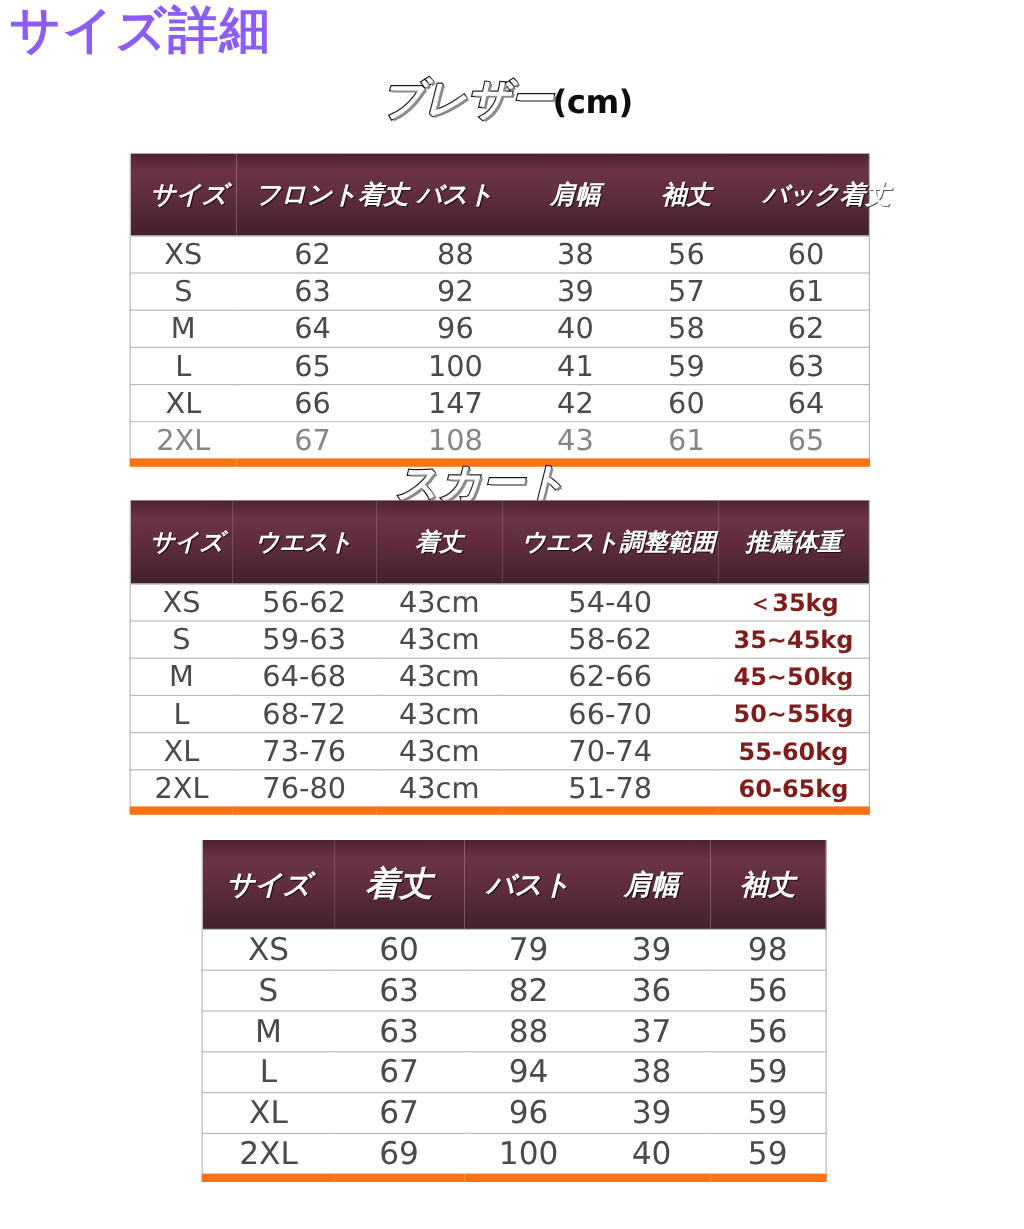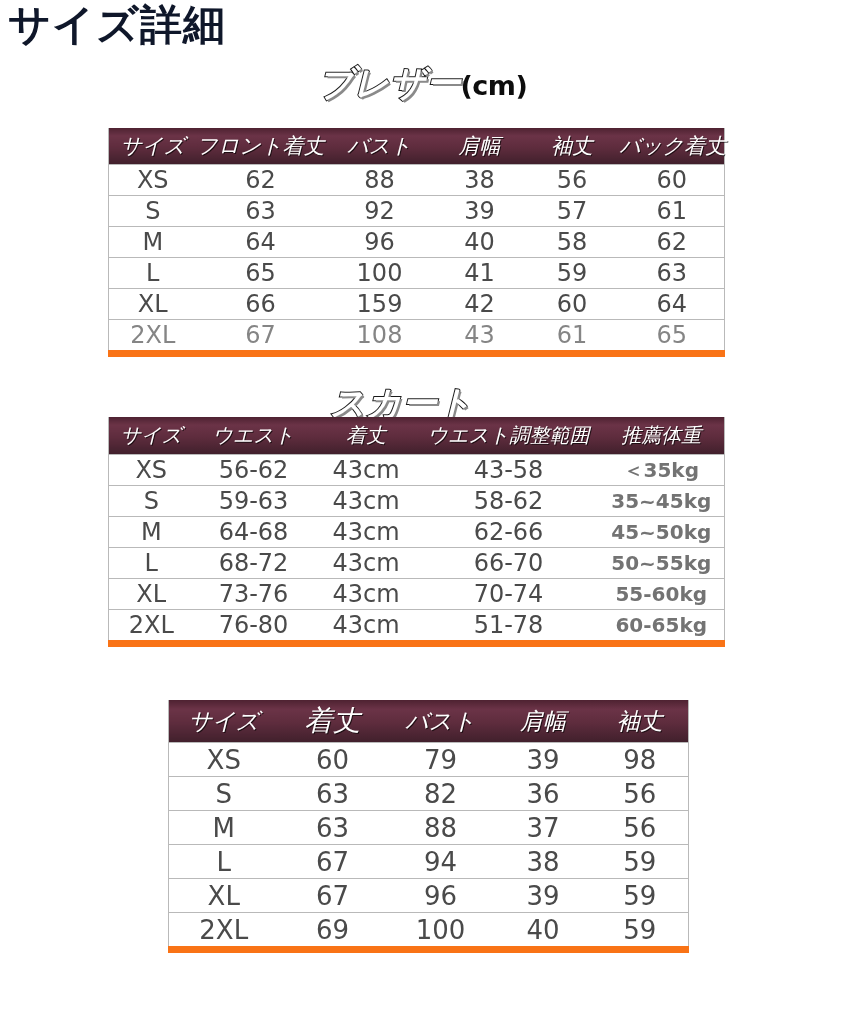--- a/index.html
+++ b/index.html
@@ -17,21 +17,21 @@
   }
 
   
   .page-title {
     position: absolute;
     left: 8px;
     top: 2px;
     font-size: 42px;
     font-weight: bold;
     letter-spacing: 1px;
-    color: #0f172a;
+    color: #8b5cf6;
     line-height: 1.1;
     white-space: nowrap;
     font-family: "DejaVu Sans", sans-serif;
   }
 
   
   .section-caption {
     position: absolute;
     white-space: nowrap;
     font-size: 35px;
@@ -63,28 +63,28 @@
     table-layout: fixed;
     background: #ffffff;
   }
   .size-table thead th {
     background: linear-gradient(to bottom,
                 #4e2231 0%,
                 #6b3347 22%,
                 #5e2c3d 55%,
                 #41202c 100%);
     color: #ffffff;
-    font-weight: normal;
+    font-weight: bold;
     font-style: italic;
     text-align: center;
     border: none;
     text-shadow: 1px 1px 0 rgba(0,0,0,0.65);
     white-space: nowrap;
     font-family: "DejaVu Sans", sans-serif;
-    padding: 0;
+    padding: 16px;
   }
   .size-table tbody td {
     text-align: center;
     border-top: 1px solid #b9b9b9;
     border-bottom: 1px solid #b9b9b9;
     background: #ffffff;
     color: #4a4a4a;
     font-family: "DejaVu Sans", sans-serif;
     white-space: nowrap;
     padding: 0;
@@ -102,21 +102,21 @@
   #table-blazer tbody tr.clipped td {
     color: #6b6b6b;
     opacity: 0.82;
   }
 
   
   #table-skirt { left: 108px; top: 417px; width: 616px; }
   #table-skirt thead th { height: 37px; font-size: 20px; }
   #table-skirt tbody td { height: 30px; font-size: 24px; }
   #table-skirt td.weight {
-    color: #737373;
+    color: #7f1d1d;
     font-weight: bold;
     font-size: 20px;
   }
 
   
   #table-shirt { left: 168px; top: 700px; width: 520px; }
   #table-shirt thead th { height: 42px; font-size: 23px; }
   #table-shirt tbody td { height: 33px; font-size: 26px; }
   #table-shirt thead th.big { font-size: 28px; }
 </style>
@@ -177,21 +177,21 @@
       <td class="outer-left">L</td>
       <td>65</td>
       <td>100</td>
       <td>41</td>
       <td>59</td>
       <td class="outer-right">63</td>
     </tr>
     <tr>
       <td class="outer-left">XL</td>
       <td>66</td>
-      <td>159</td>
+      <td>147</td>
       <td>42</td>
       <td>60</td>
       <td class="outer-right">64</td>
     </tr>
     <tr class="clipped">
       <td class="outer-left">2XL</td>
       <td>67</td>
       <td>108</td>
       <td>43</td>
       <td>61</td>
@@ -219,21 +219,21 @@
       <th>着丈</th>
       <th>ウエスト調整範囲</th>
       <th class="outer-right">推薦体重</th>
     </tr>
   </thead>
   <tbody>
     <tr>
       <td class="outer-left">XS</td>
       <td>56-62</td>
       <td>43cm</td>
-      <td>43-58</td>
+      <td>54-40</td>
       <td class="weight outer-right">＜35kg</td>
     </tr>
     <tr>
       <td class="outer-left">S</td>
       <td>59-63</td>
       <td>43cm</td>
       <td>58-62</td>
       <td class="weight outer-right">35~45kg</td>
     </tr>
     <tr>

